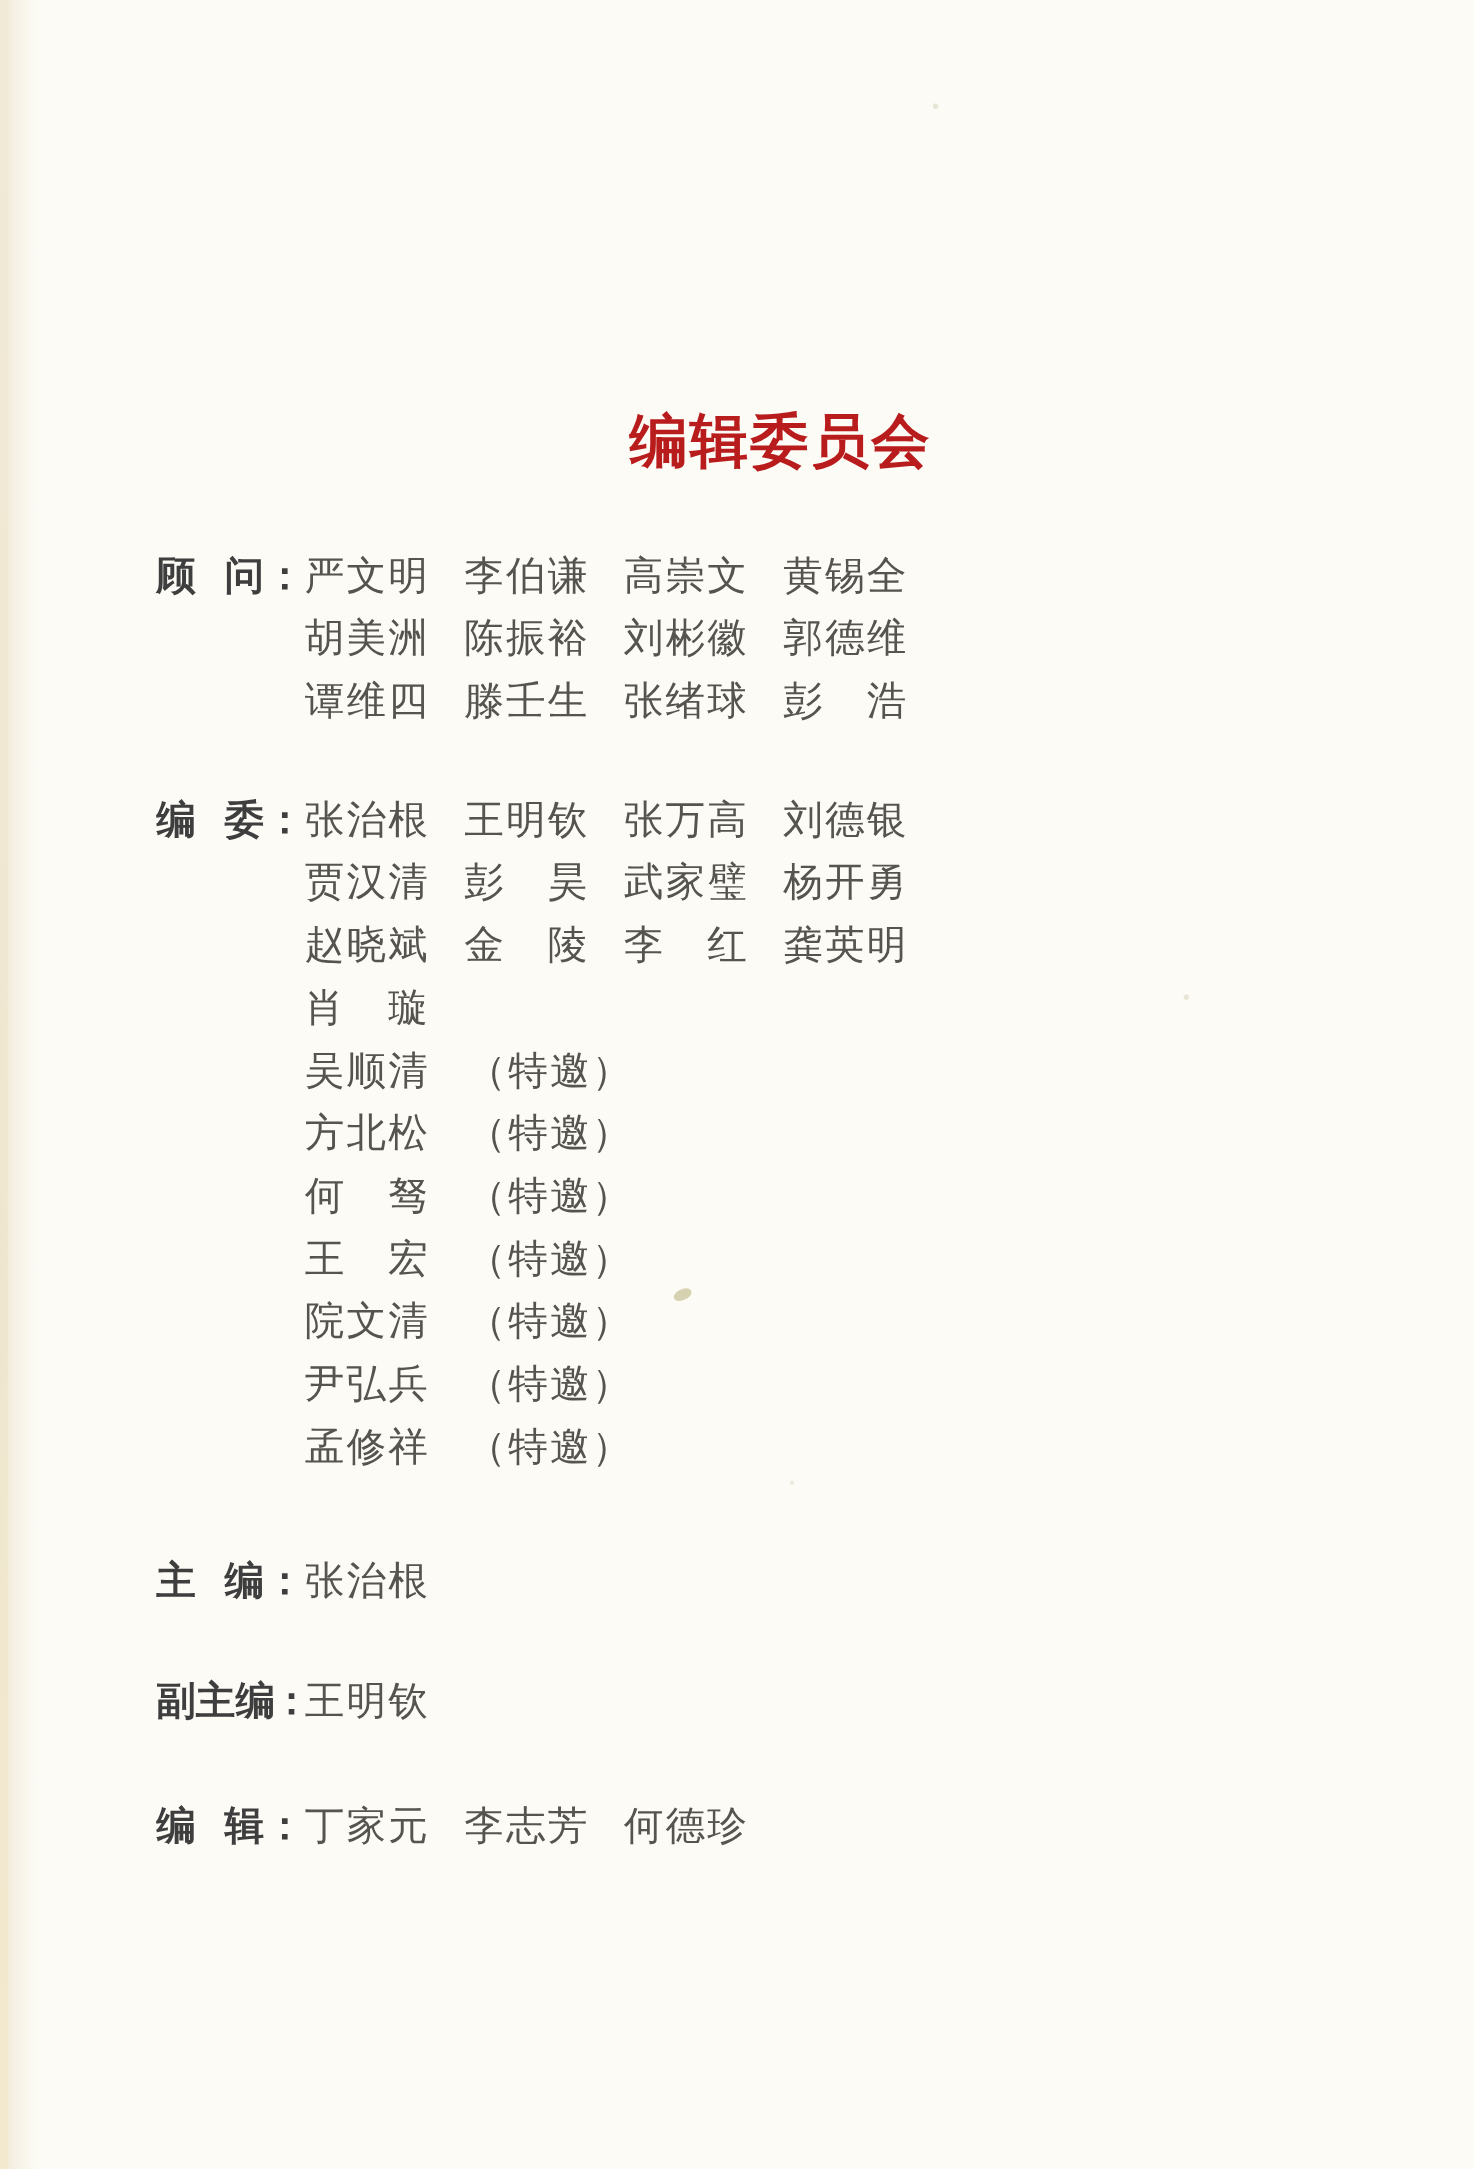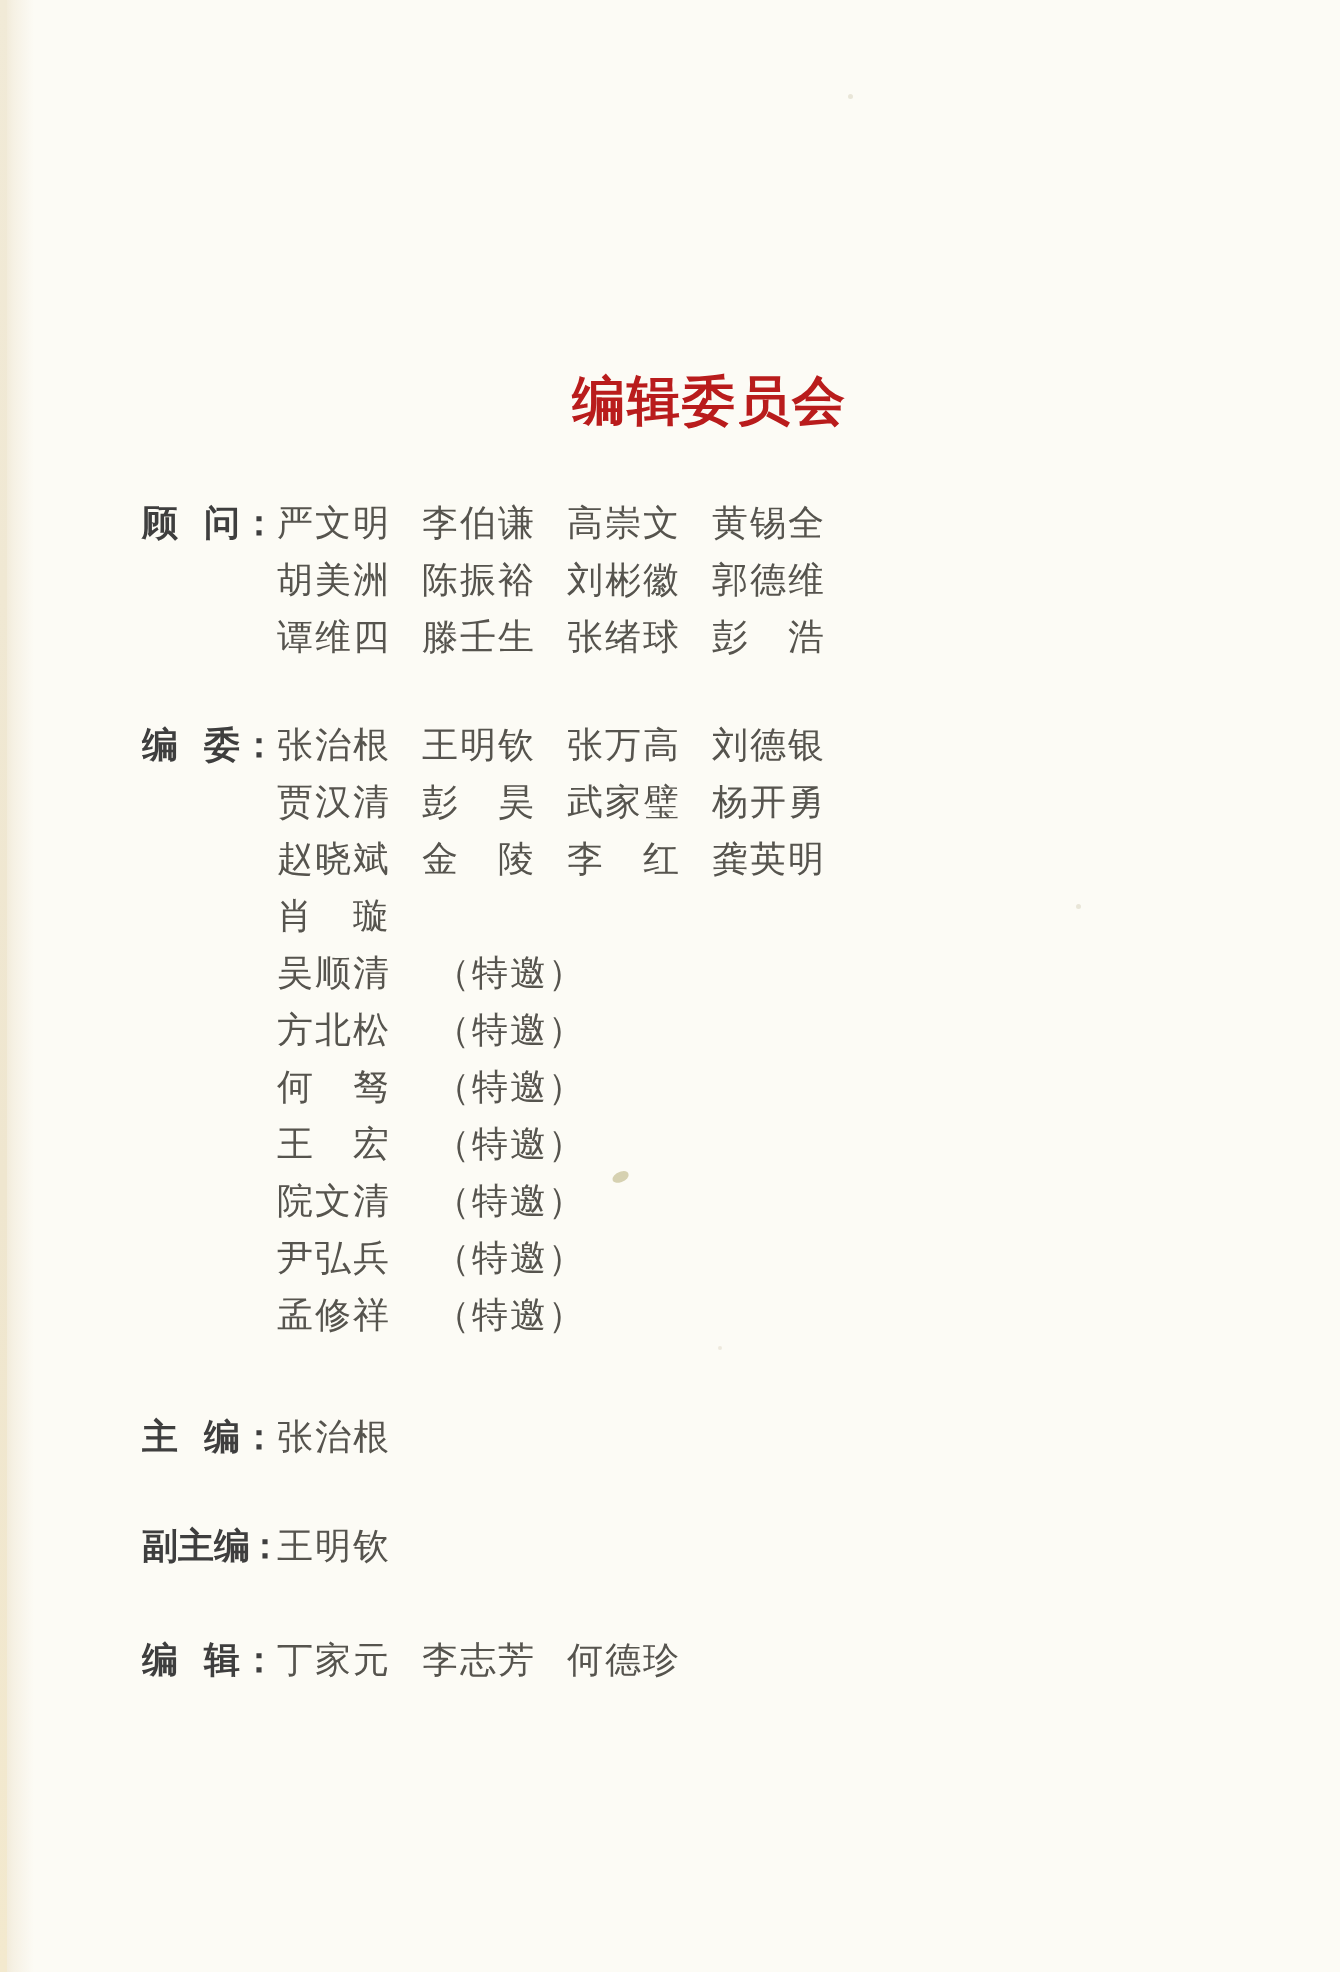--- a/index.html
+++ b/index.html
@@ -70,21 +70,21 @@
   .name{
     width:112px;
     flex:0 0 112px;
     display:inline-flex;
     justify-content:space-between;
     margin-right:33px;
     color:#56544e;
   }
   .suffix{
     color:#56544e;
-    margin-left:12px;
+    margin-left:2px;
     letter-spacing:2px;
   }
   
   .speck{position:absolute;border-radius:50%;}
   .speck-green{
     left:612px;top:1172px;width:17px;height:10px;
     background:#c9c39a;
     border-radius:60% 40% 55% 45%;
     transform:rotate(-18deg);
     opacity:.75;

